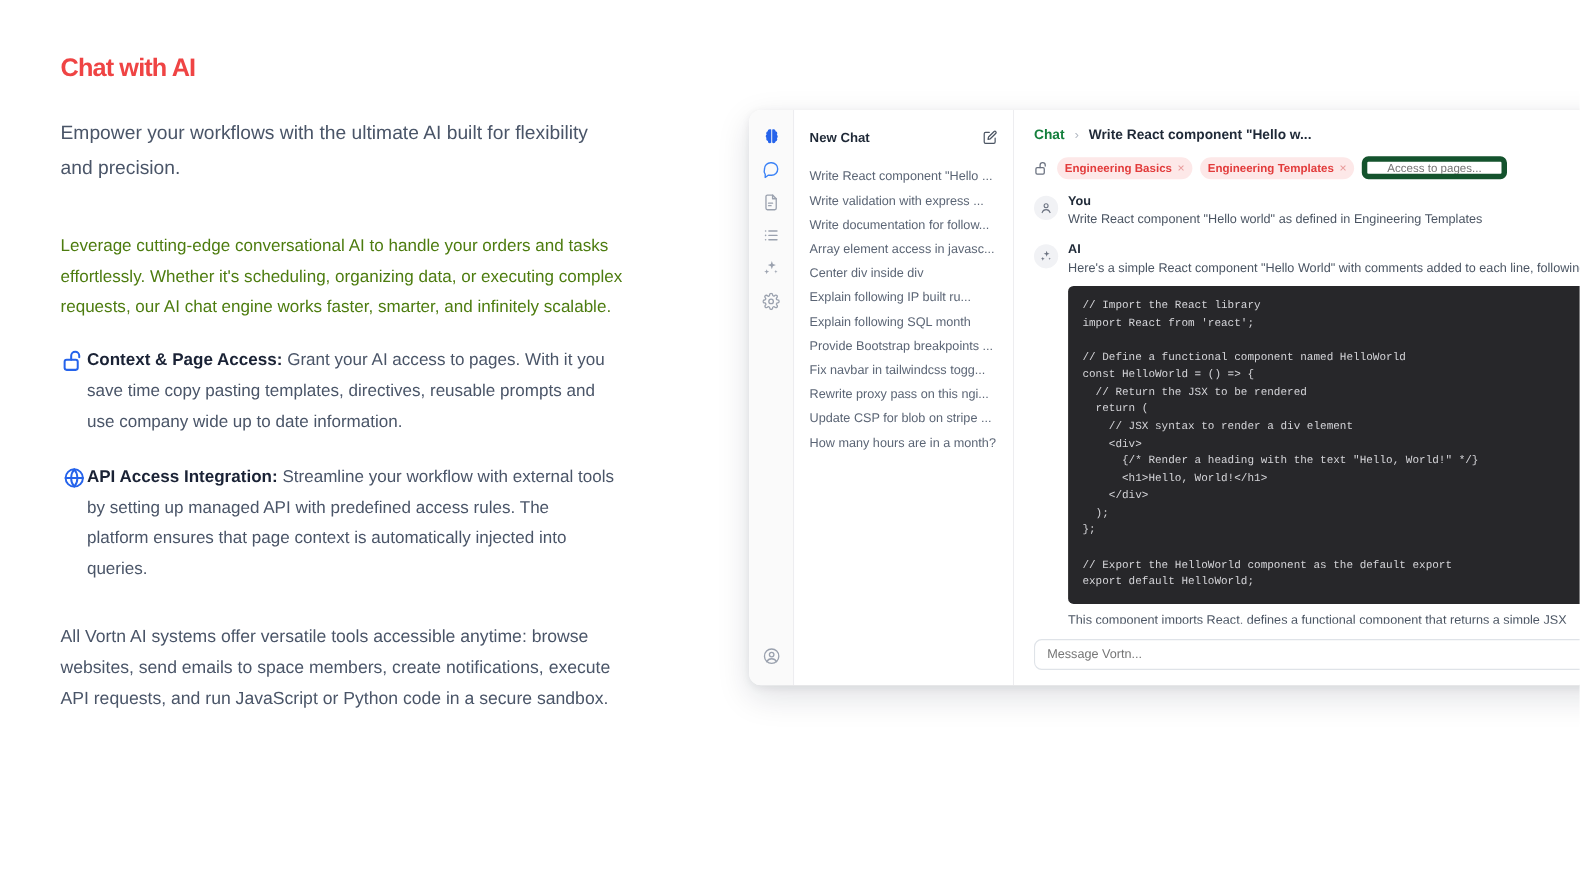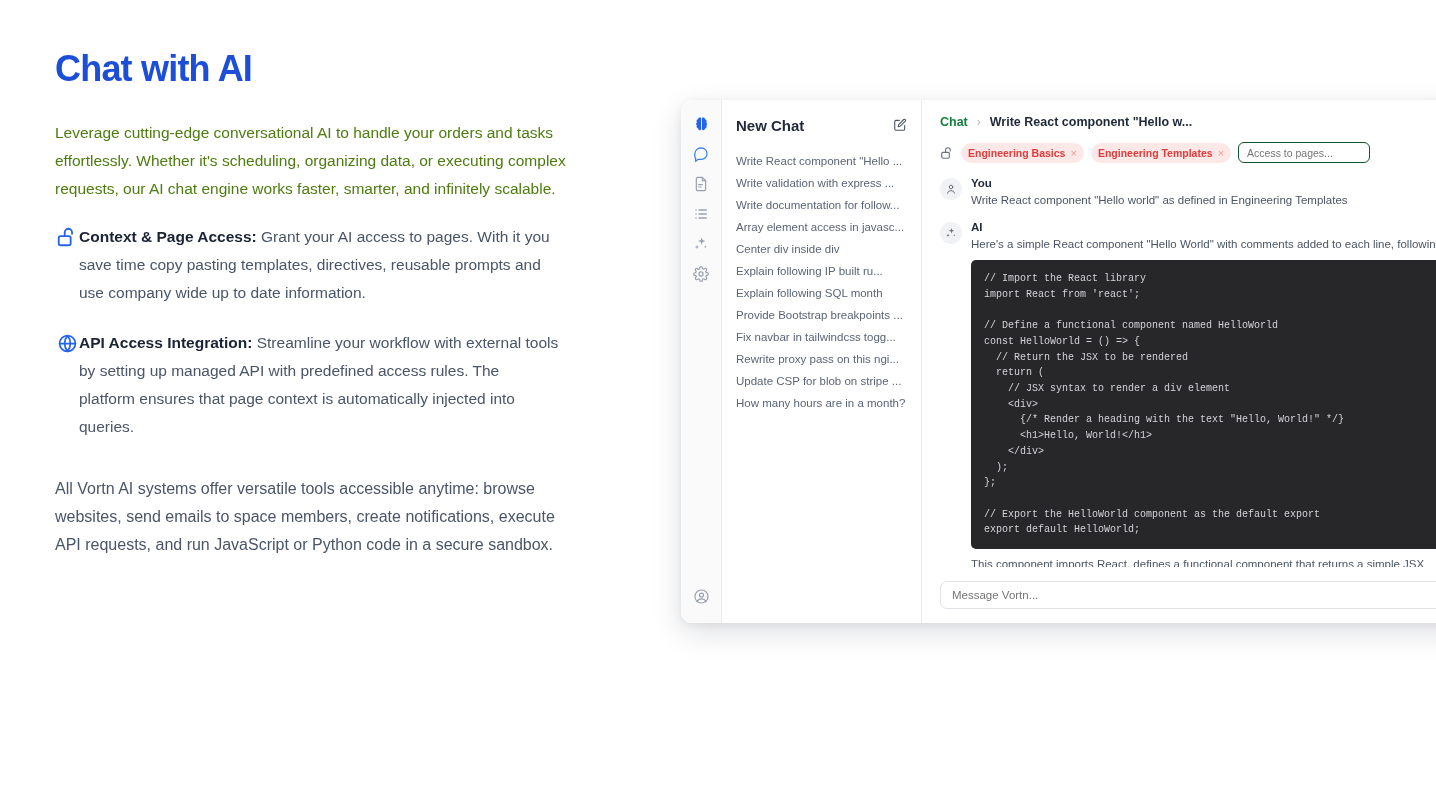--- a/index.html
+++ b/index.html
@@ -12,24 +12,24 @@
   }
   .page { position: relative; width: 1436px; height: 807px; background:#fff; }
 
   
   .left-col {
     position: absolute;
     left: 55px; top: 48px;
     width: 530px;
   }
   .headline {
-    font-size: 36px;
+    font-size: 23px;
     font-weight: 700;
     letter-spacing: -0.8px;
-    color: #1d4ed8;
+    color: #ef4444;
     margin: 0 0 30px 0;
     line-height: 1.15;
   }
   .lead {
     font-size: 17.5px;
     line-height: 32px;
     color: #4a5568;
     margin: 0 0 42px 0;
     max-width: 500px;
   }
@@ -115,21 +115,21 @@
   }
   .chat-list-header {
     display: flex;
     align-items: center;
     justify-content: space-between;
     padding: 0 14px 0 14px;
     height: 26px;
     margin-bottom: 12px;
   }
   .chat-list-title {
-    font-size: 15px;
+    font-size: 12px;
     font-weight: 600;
     color: #1f2937;
   }
   .compose-icon { color: #4b5563; display:flex; }
   .chat-items { padding: 0 0 0 0; }
   .chat-item {
     font-size: 11.5px;
     color: #5b6575;
     padding: 3px 14px;
     line-height: 16px;
@@ -180,28 +180,29 @@
     font-weight: 700;
     border-radius: 10px;
     padding: 4px 7px;
     white-space: nowrap;
   }
   .tag-x { color: #e99a9a; font-size: 11px; font-weight: 400; cursor:pointer; }
   .tag-input {
     flex: 0 0 auto;
     width: 132px;
     height: 21px;
-    border: 1px solid #14532d;
+    border: 5px solid #14532d;
     border-radius: 6px;
     font-size: 10.5px;
     color: #9ca3af;
     padding: 0 8px;
     background: #fff;
     font-family: "Liberation Sans", sans-serif;
     outline: none;
+    text-align: center;
   }
 
   .messages {
     flex: 1 1 auto;
     padding: 0 0 0 18px;
     overflow: hidden;
   }
   .msg { display: flex; gap: 9px; margin-bottom: 12px; }
   .msg-avatar {
     flex: 0 0 auto;
@@ -263,20 +264,21 @@
     outline: none;
   }
 </style>
 </head>
 <body>
 
 <div class="page">
 
   <div class="left-col">
     <h1 class="headline">Chat with AI</h1>
+    <p class="lead">Empower your workflows with the ultimate AI built for flexibility and precision.</p>
     <p class="body-para">Leverage cutting-edge conversational AI to handle your orders and tasks effortlessly. Whether it's scheduling, organizing data, or executing complex requests, our AI chat engine works faster, smarter, and infinitely scalable.</p>
 
     <div class="features">
 
       <div class="feature">
         <span class="feature-icon">
           <svg width="22" height="22" viewBox="0 0 24 24" fill="none" stroke="currentColor" stroke-width="2" stroke-linecap="round" stroke-linejoin="round">
             <rect x="3" y="11" width="13" height="10" rx="2"></rect>
             <path d="M9.5 11V7a4 4 0 0 1 8 0v1.5"></path>
           </svg>

